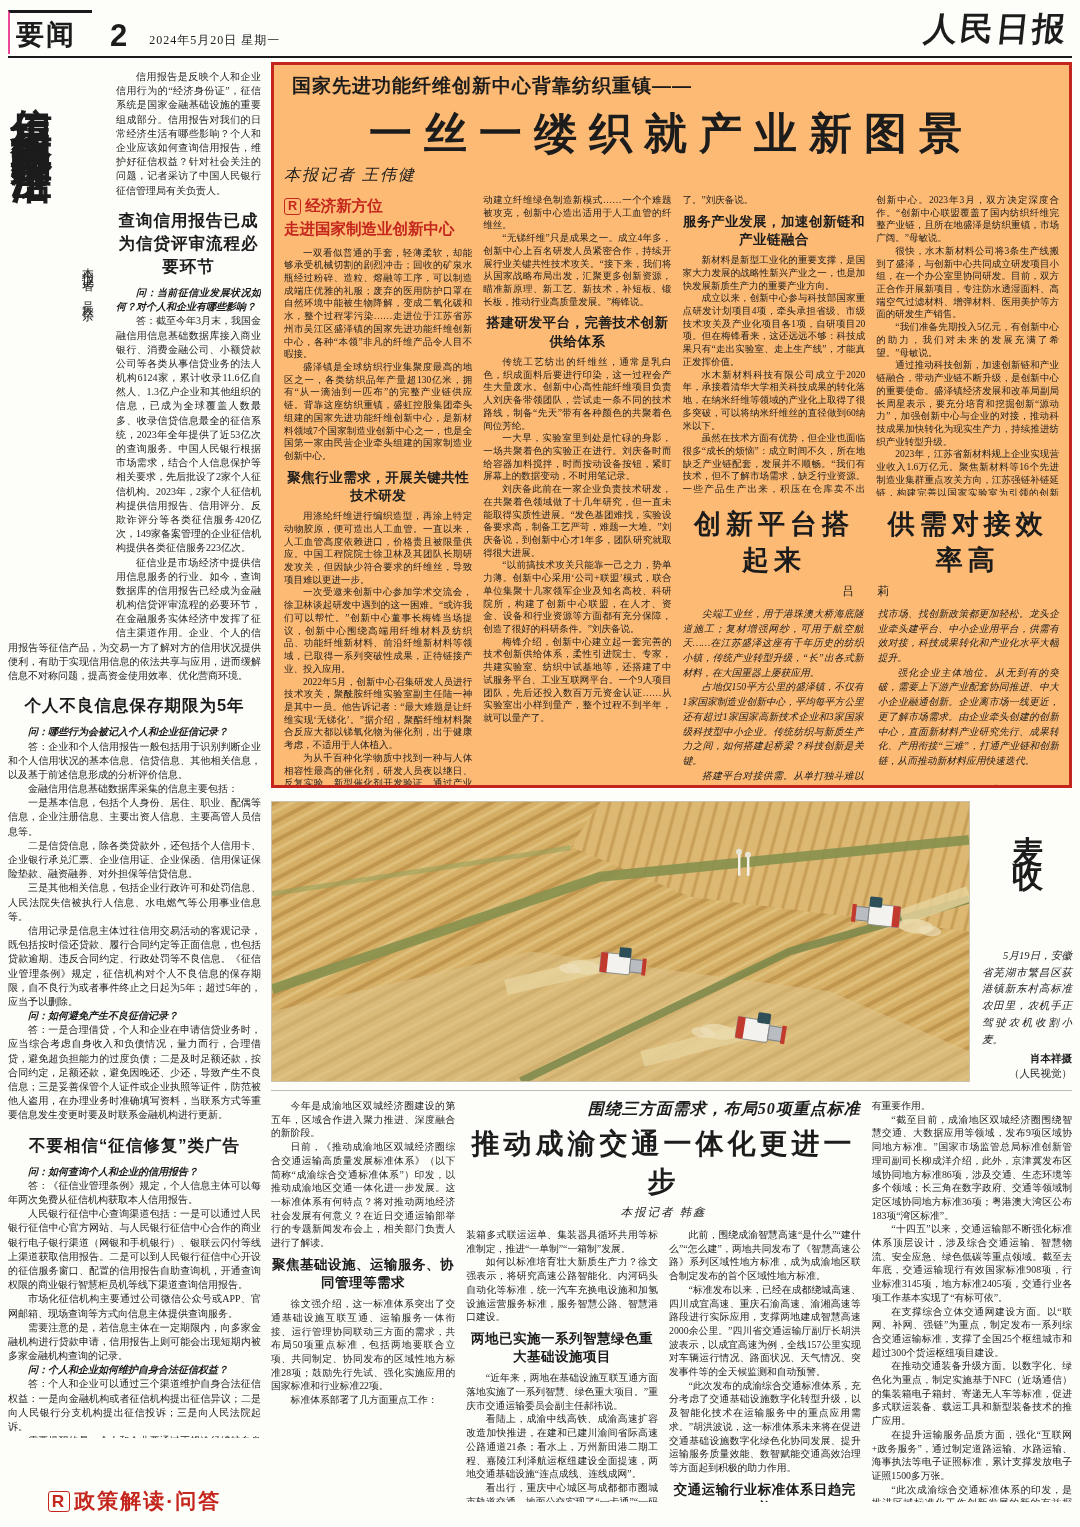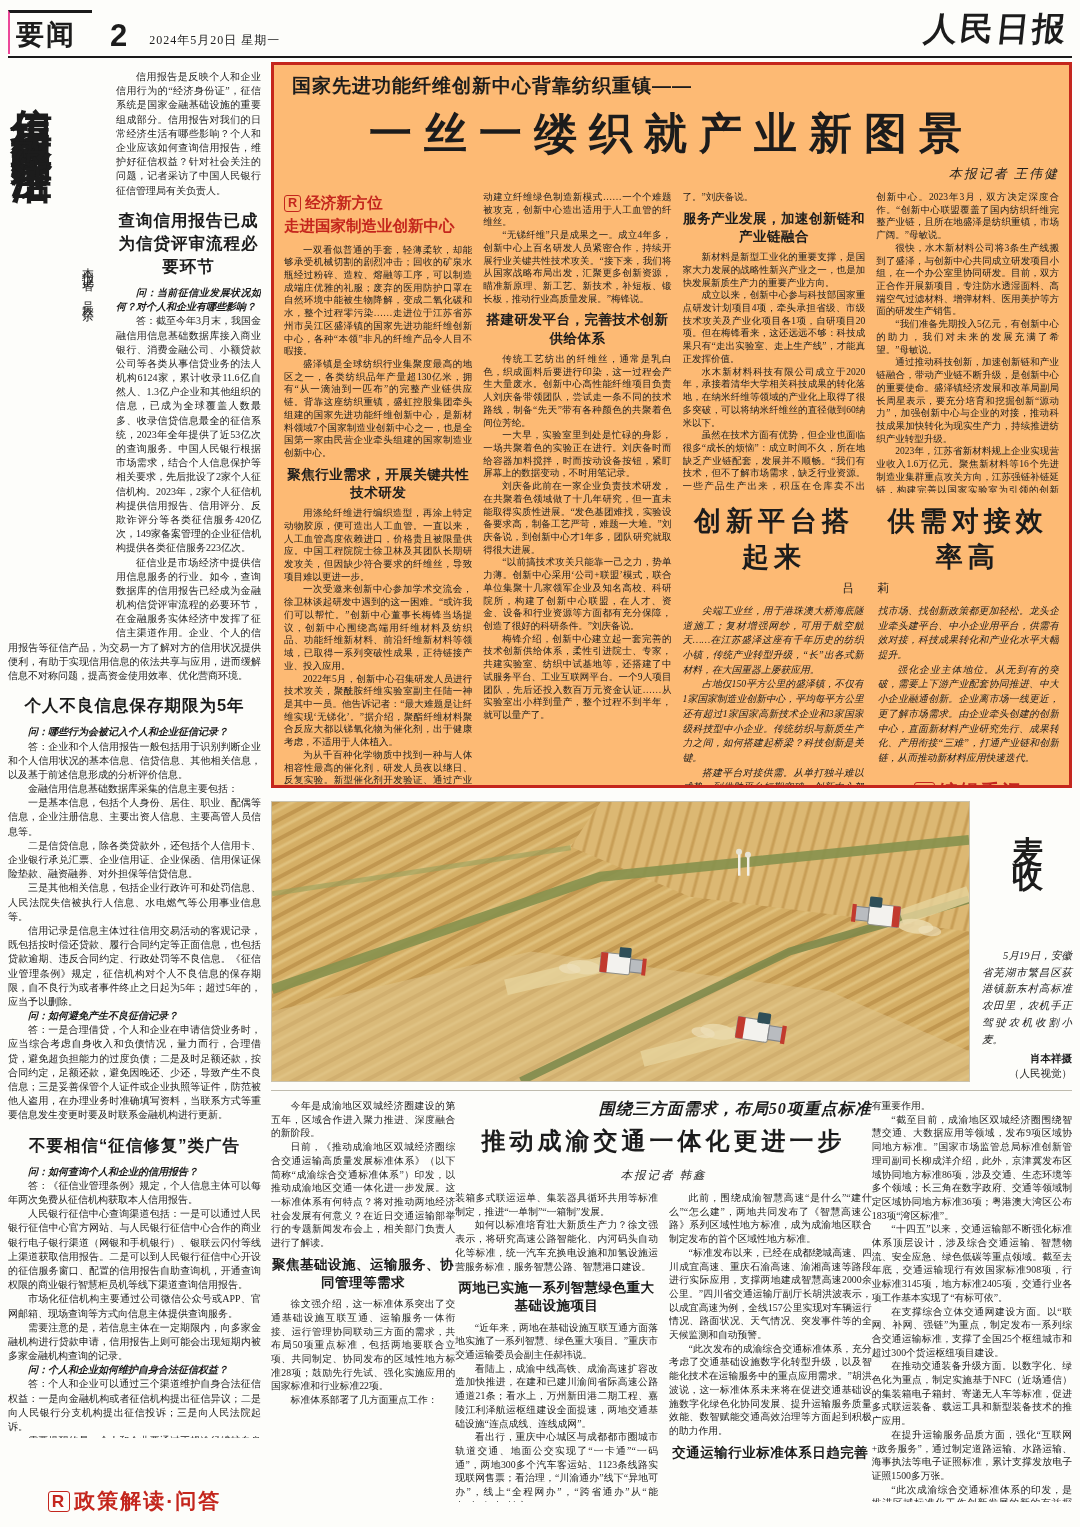--- a/index.html
+++ b/index.html
@@ -45,21 +45,21 @@
   .blk { margin:0; text-indent:2em; }
   .blk-pc { text-indent:0; }
   .blk-q { font-weight:bold; font-style:italic; }
   .blk-h { text-indent:0; text-align:center; font-family:"Liberation Sans","DejaVu Sans",sans-serif; font-weight:bold; font-size:13.5px; line-height:1.35; margin:6px 0 5px; letter-spacing:.5px; }
   .blk-H { text-indent:0; text-align:center; font-family:"Liberation Sans","DejaVu Sans",sans-serif; font-weight:bold; font-size:16.5px; line-height:1.4; margin:11px 0 8px; letter-spacing:1px; }
 
   
   .redbox { border:3.5px solid #c4261d; padding:8px 10px 6px; height:726px; overflow:hidden; background:#fdba74; }
   .rb-kicker { font-family:"Liberation Sans","DejaVu Sans",sans-serif; font-weight:bold; font-size:19px; padding-left:8px; letter-spacing:1px; }
   .rb-headline { text-align:center; font-family:"Liberation Sans","DejaVu Sans",sans-serif; font-weight:900; font-size:43px; letter-spacing:12px; margin:6px 0 2px; }
-  .rb-byline { text-align:right; font-size:13px; font-style:italic; letter-spacing:2px; margin-bottom:8px; }
+  .rb-byline { text-align:left; font-size:16px; font-style:italic; letter-spacing:2px; margin-bottom:8px; }
   .rb-body { display:flex; gap:11px; height:596px; overflow:hidden; }
   .rb-col { flex:1 1 0; overflow:hidden; font-size:9.5px; line-height:1.34; text-align:justify; }
   .rb-right { flex:2 2 0; display:flex; flex-direction:column; }
   .rb-right-cols { display:flex; gap:11px; height:302px; overflow:hidden; }
   .red-tag { color:#c4261d; font-family:"Liberation Sans","DejaVu Sans",sans-serif; font-weight:800; font-size:15.5px; line-height:1.5; margin-bottom:6px; }
   .r-logo { display:inline-block; border:1.5px solid #c4261d; color:#c4261d; border-radius:3px; font-weight:900; font-family:"Liberation Sans","DejaVu Sans",sans-serif; line-height:1; padding:1px 3px; margin-right:4px; font-size:.82em; vertical-align:1px; }
 
   .editor-note { flex:1; padding-top:10px; display:flex; flex-direction:column; overflow:hidden; }
   .en-heads { display:flex; gap:11px; }
   .en-heads > div { flex:1; text-align:center; font-family:"Liberation Sans","DejaVu Sans",sans-serif; font-weight:900; font-size:27px; letter-spacing:5px; }
@@ -73,27 +73,27 @@
   .photo-row { display:flex; margin-top:13px; height:281px; }
   .photo-frame { flex:1; border:1px solid #c9c2ae; overflow:hidden; }
   .photo-frame svg { display:block; width:100%; height:100%; }
   .photo-side { width:102px; padding:10px 0 0 12px; display:flex; flex-direction:column; }
   .photo-title { writing-mode:vertical-rl; text-orientation:upright; font-size:31px; font-weight:900; letter-spacing:26px; align-self:center; height:130px; font-family:"Liberation Serif",serif; }
   .photo-caption { font-size:10.5px; line-height:1.6; font-style:italic; text-align:justify; text-indent:2em; margin-top:14px; }
   .photo-credit { font-size:10.5px; margin-top:2px; text-align:right; line-height:1.5; }
   .photo-credit .pc-name { font-weight:bold; font-style:normal;margin-top:16px; }
 
   
-  .bottom { border-top:1px solid #bfbbae; margin-top:8px; padding-top:8px; height:412px; display:flex; overflow:hidden; }
+  .bottom { border-top:1px solid #bfbbae; margin-top:8px; padding-top:8px; height:412px; display:flex; gap:11px; overflow:hidden; }
   .b-col { overflow:hidden; font-size:9.8px; line-height:1.4; text-align:justify; }
   .b-col1 { width:23%; }
   .b-col4 { width:25%; }
   .b-mid { flex:1; display:flex; flex-direction:column; overflow:hidden; }
   .b-kicker { text-align:right; font-size:16px; font-style:italic; font-weight:bold; letter-spacing:1px; }
-  .b-headline { text-align:center; font-family:Liberation Mono, monospace; font-weight:900; font-size:24px; letter-spacing:4px; margin:5px 0 11px; }
+  .b-headline { text-align:center; font-family:Liberation Mono, monospace; font-weight:900; font-size:28px; letter-spacing:4px; margin:5px 0 4px; }
   .b-byline { text-align:center; font-size:11.5px; font-style:italic; letter-spacing:2px; margin-bottom:8px; }
   .b-mid-cols { flex:1; display:flex; gap:11px; overflow:hidden; }
   .b-mid-cols .b-col { flex:1; }
 </style>
 </head>
 <body>
 
 <div class="page">
 
   <div class="masthead-bar">

